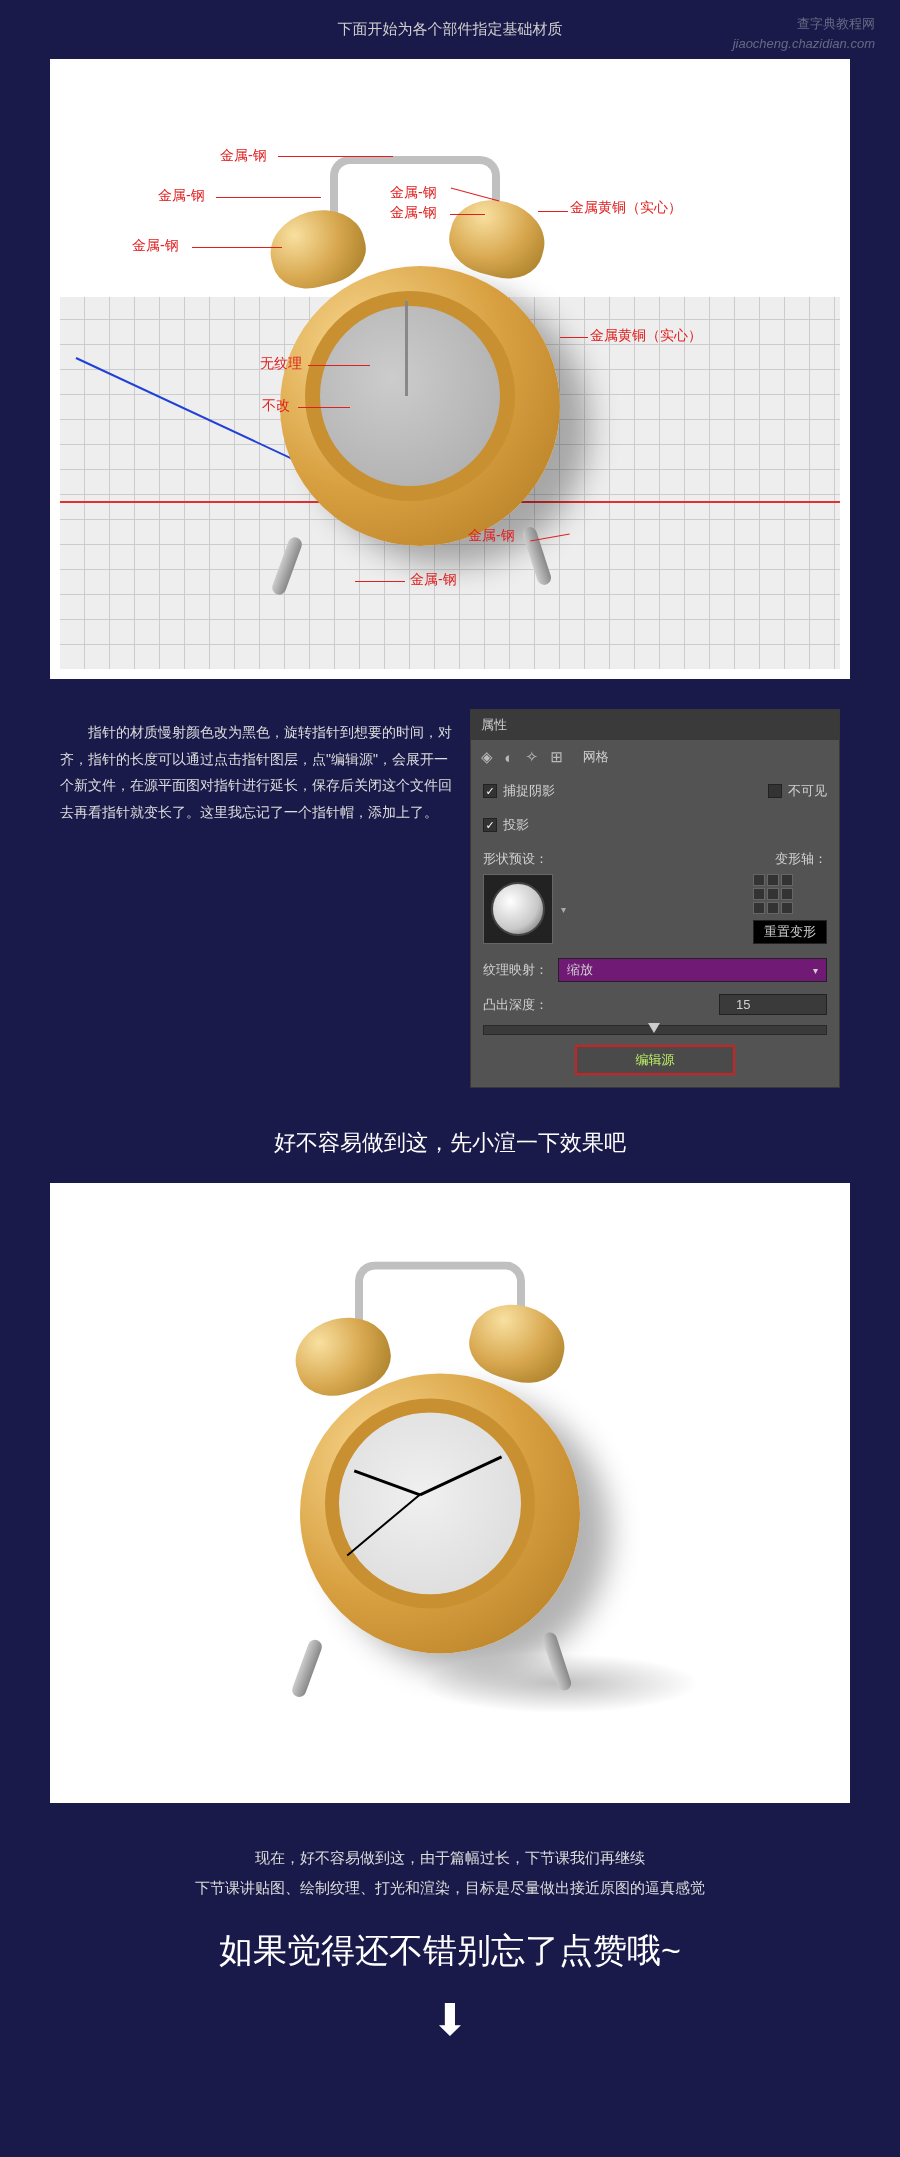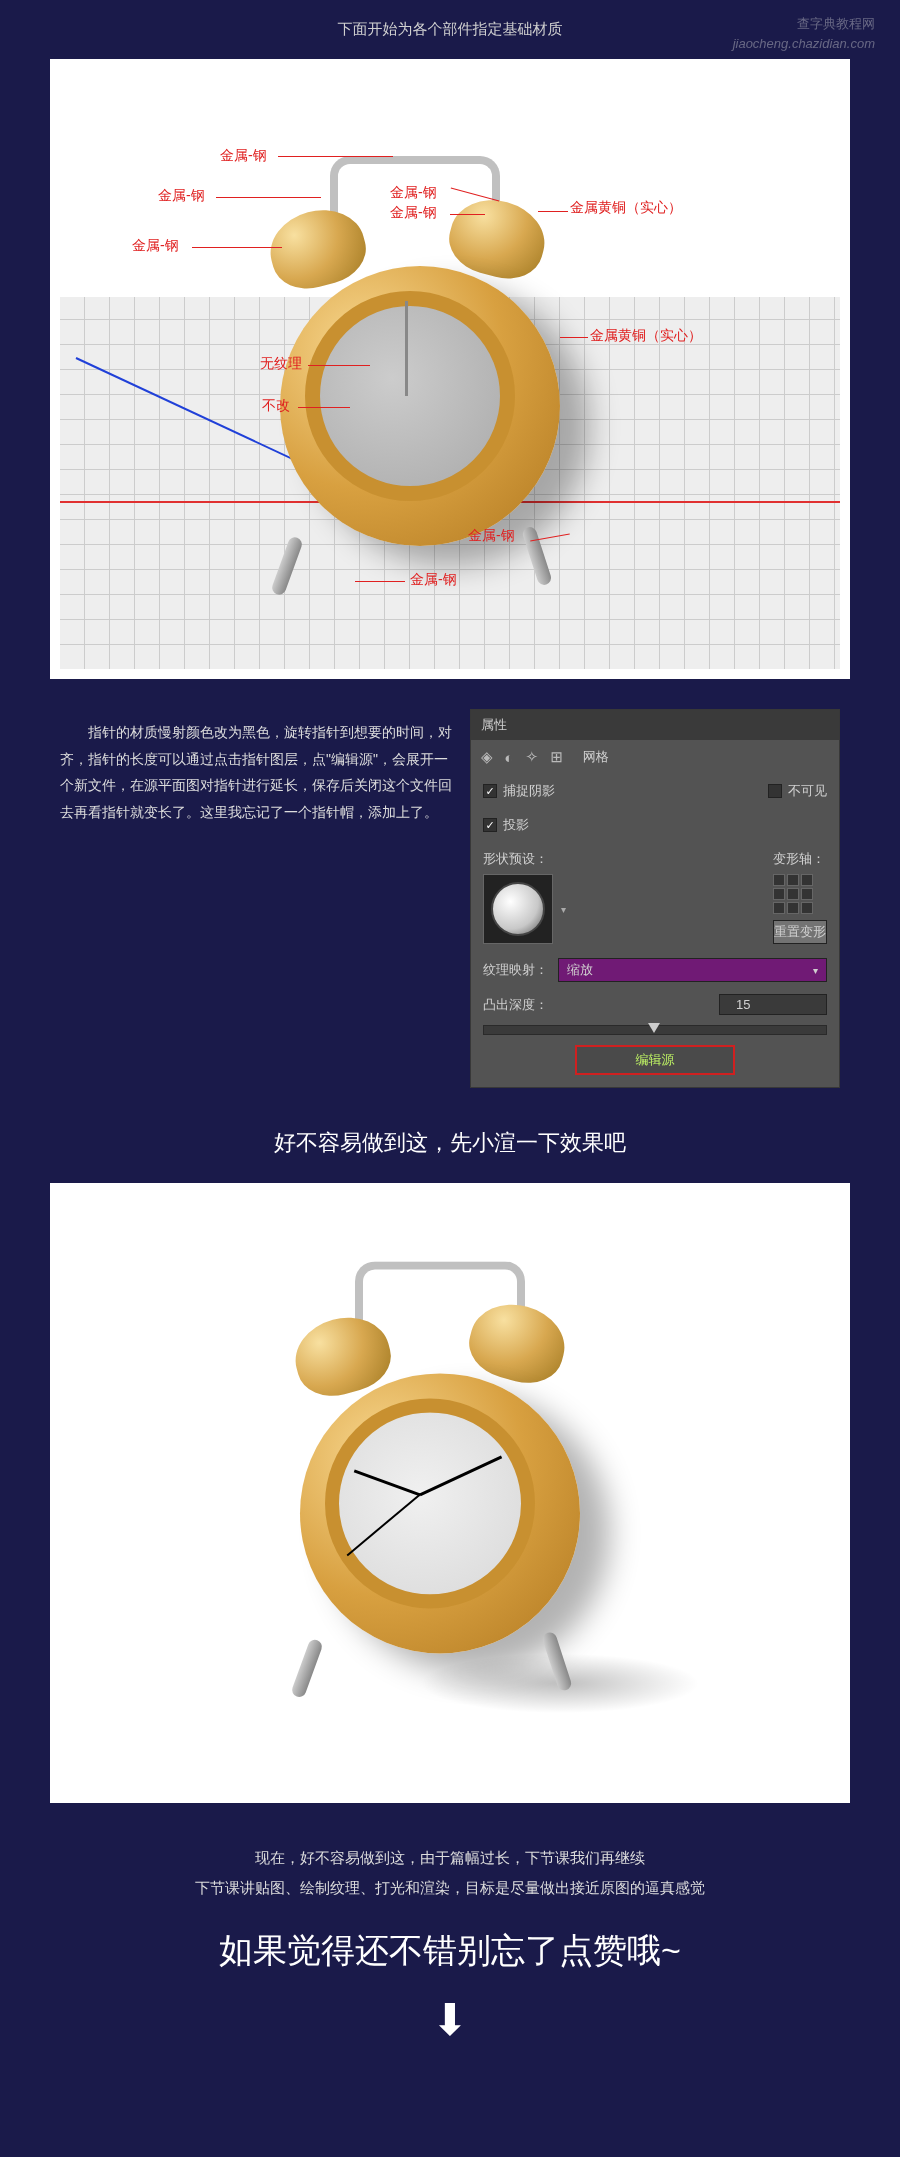--- a/index.html
+++ b/index.html
@@ -230,23 +230,23 @@
   display: grid;
   grid-template-columns: repeat(3, 12px);
   gap: 2px;
 }
 .matrix-3x3 span {
   width: 12px; height: 12px;
   background: #333;
   border: 1px solid #666;
 }
 .reset-btn {
-  background: #737373;
+  background: #000000;
   border: 1px solid #222;
-  padding: 2px 0;
+  padding: 2px 10px;
   margin-top: 6px;
   display: inline-block;
 }
 .subtitle {
   text-align: center;
   color: #fff;
   font-size: 22px;
   margin: 40px 0 25px;
 }
 .frame2 {
@@ -407,21 +407,21 @@
       <div class="panel-section" style="align-items:flex-start">
         <div>
           <div>形状预设：</div>
           <div style="display:flex;gap:8px;align-items:center;margin-top:6px">
             <div class="shape-preview">
               <div class="shape-preview-inner"></div>
             </div>
             <span style="font-size:10px;color:#aaa">▾</span>
           </div>
         </div>
-        <div style="">
+        <div style="text-align:right">
           <div>变形轴：</div>
           <div class="matrix-3x3" style="margin:6px 0 0 auto">
             <span></span>
               <span></span>
               <span></span>
             <span></span>
               <span></span>
               <span></span>
             <span></span>
               <span></span>

